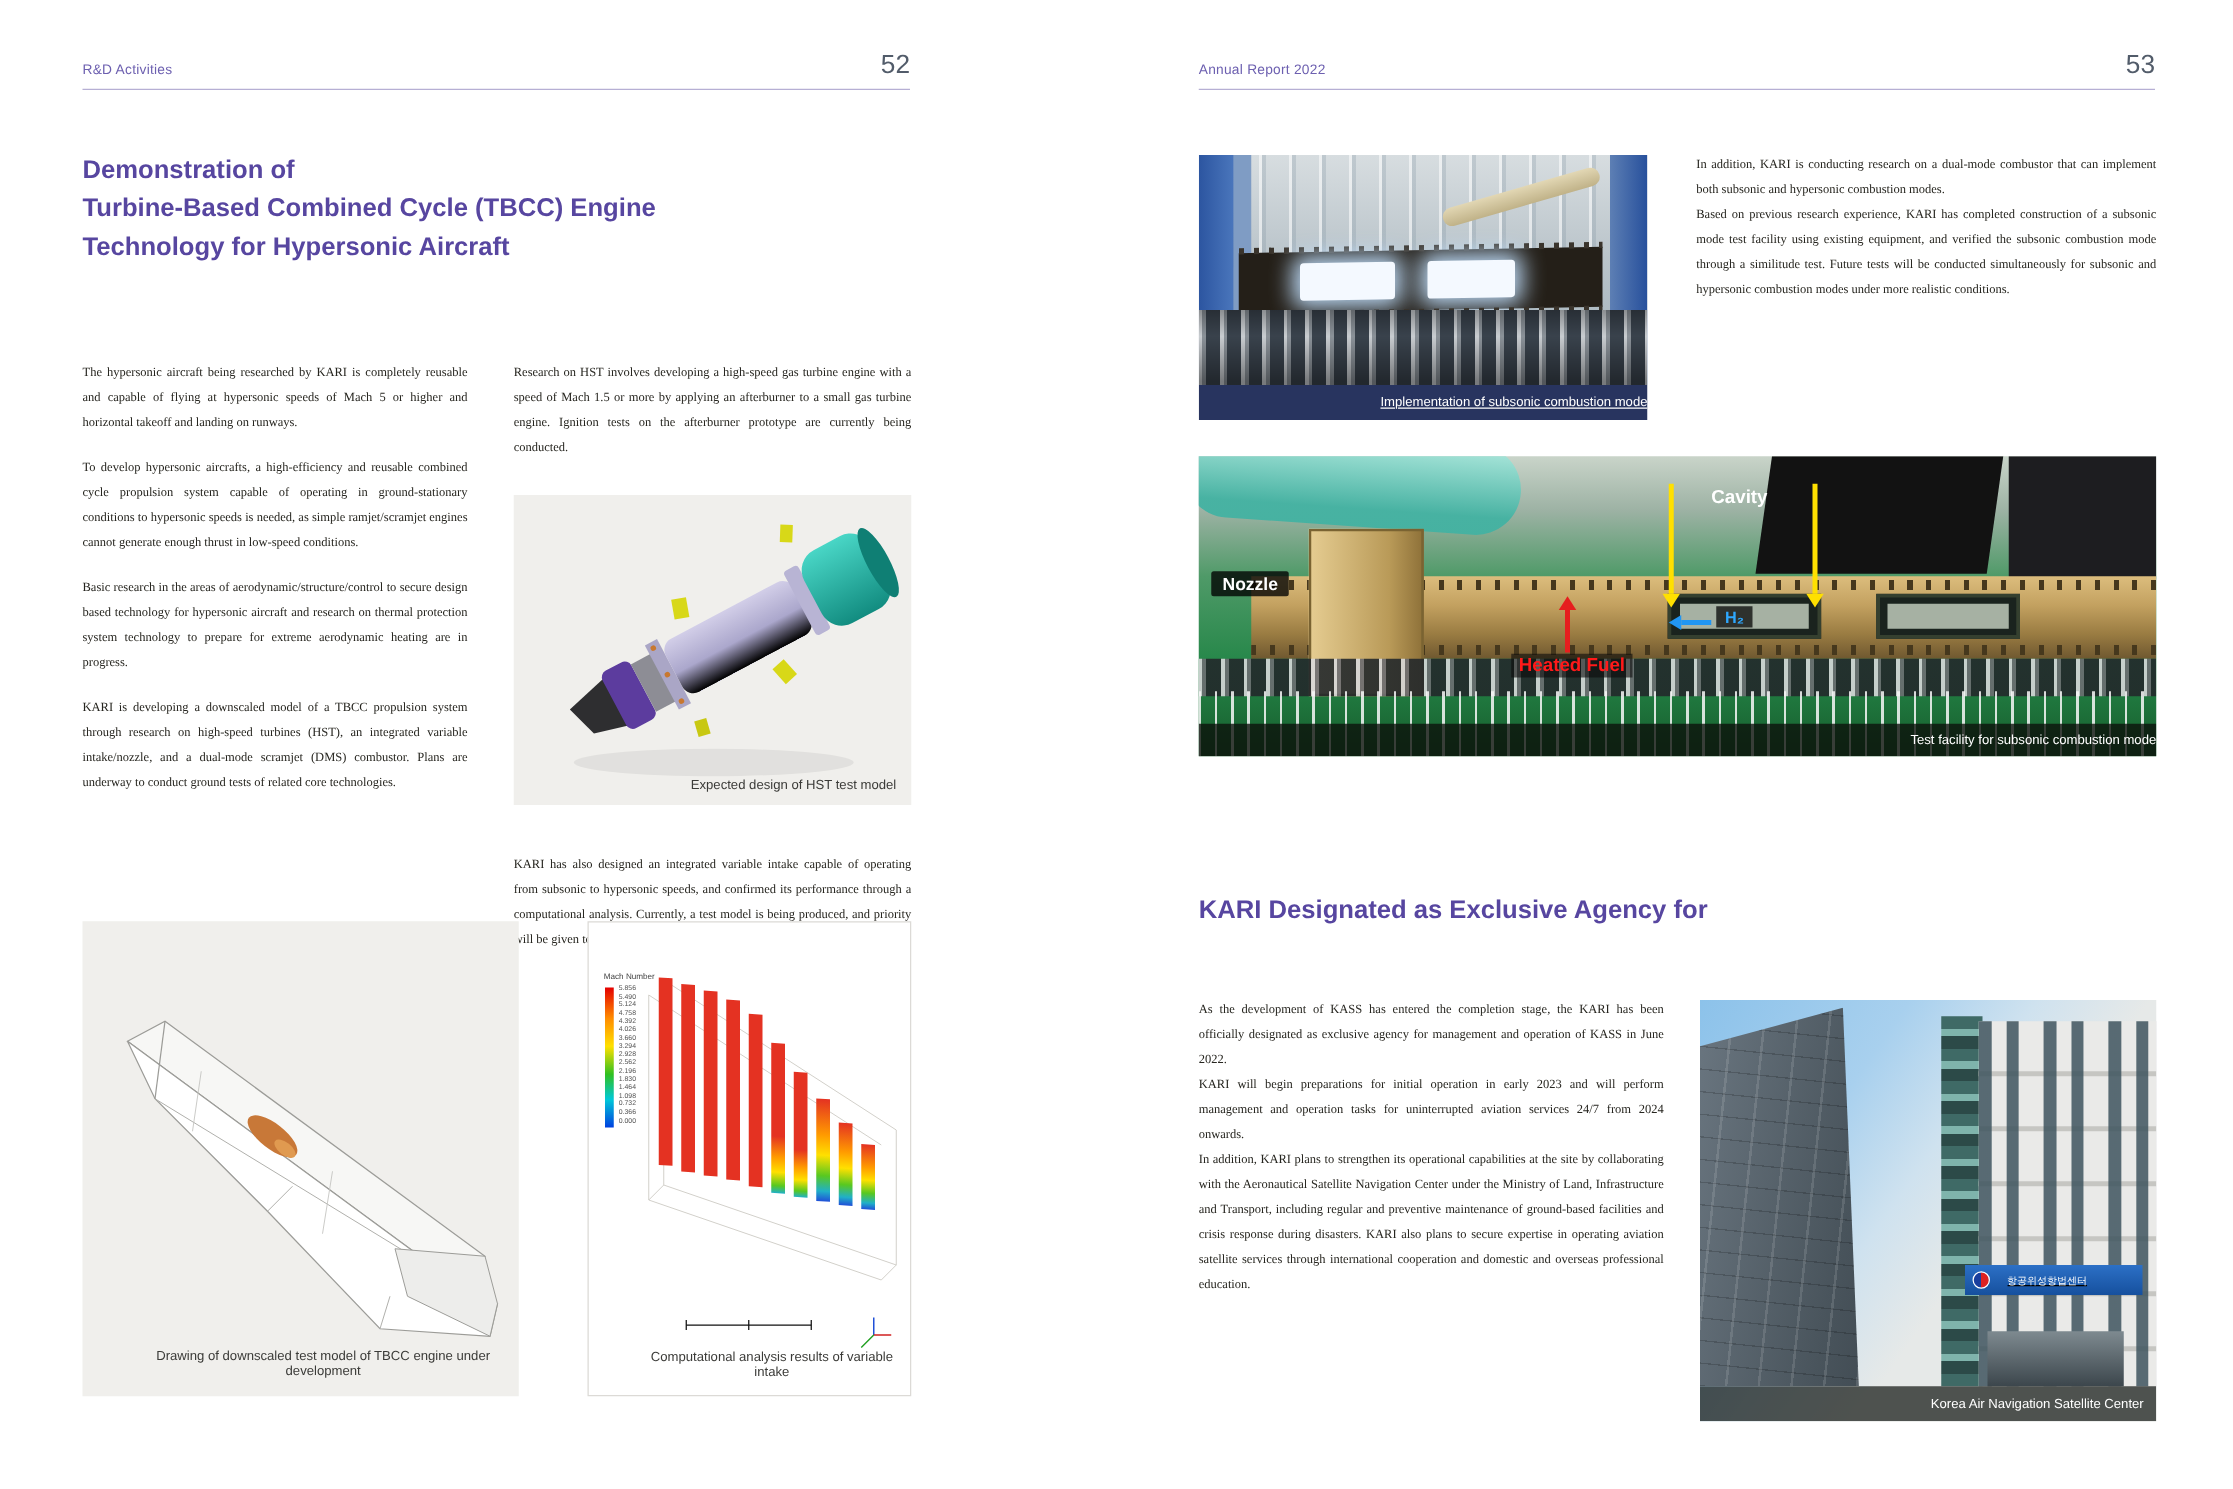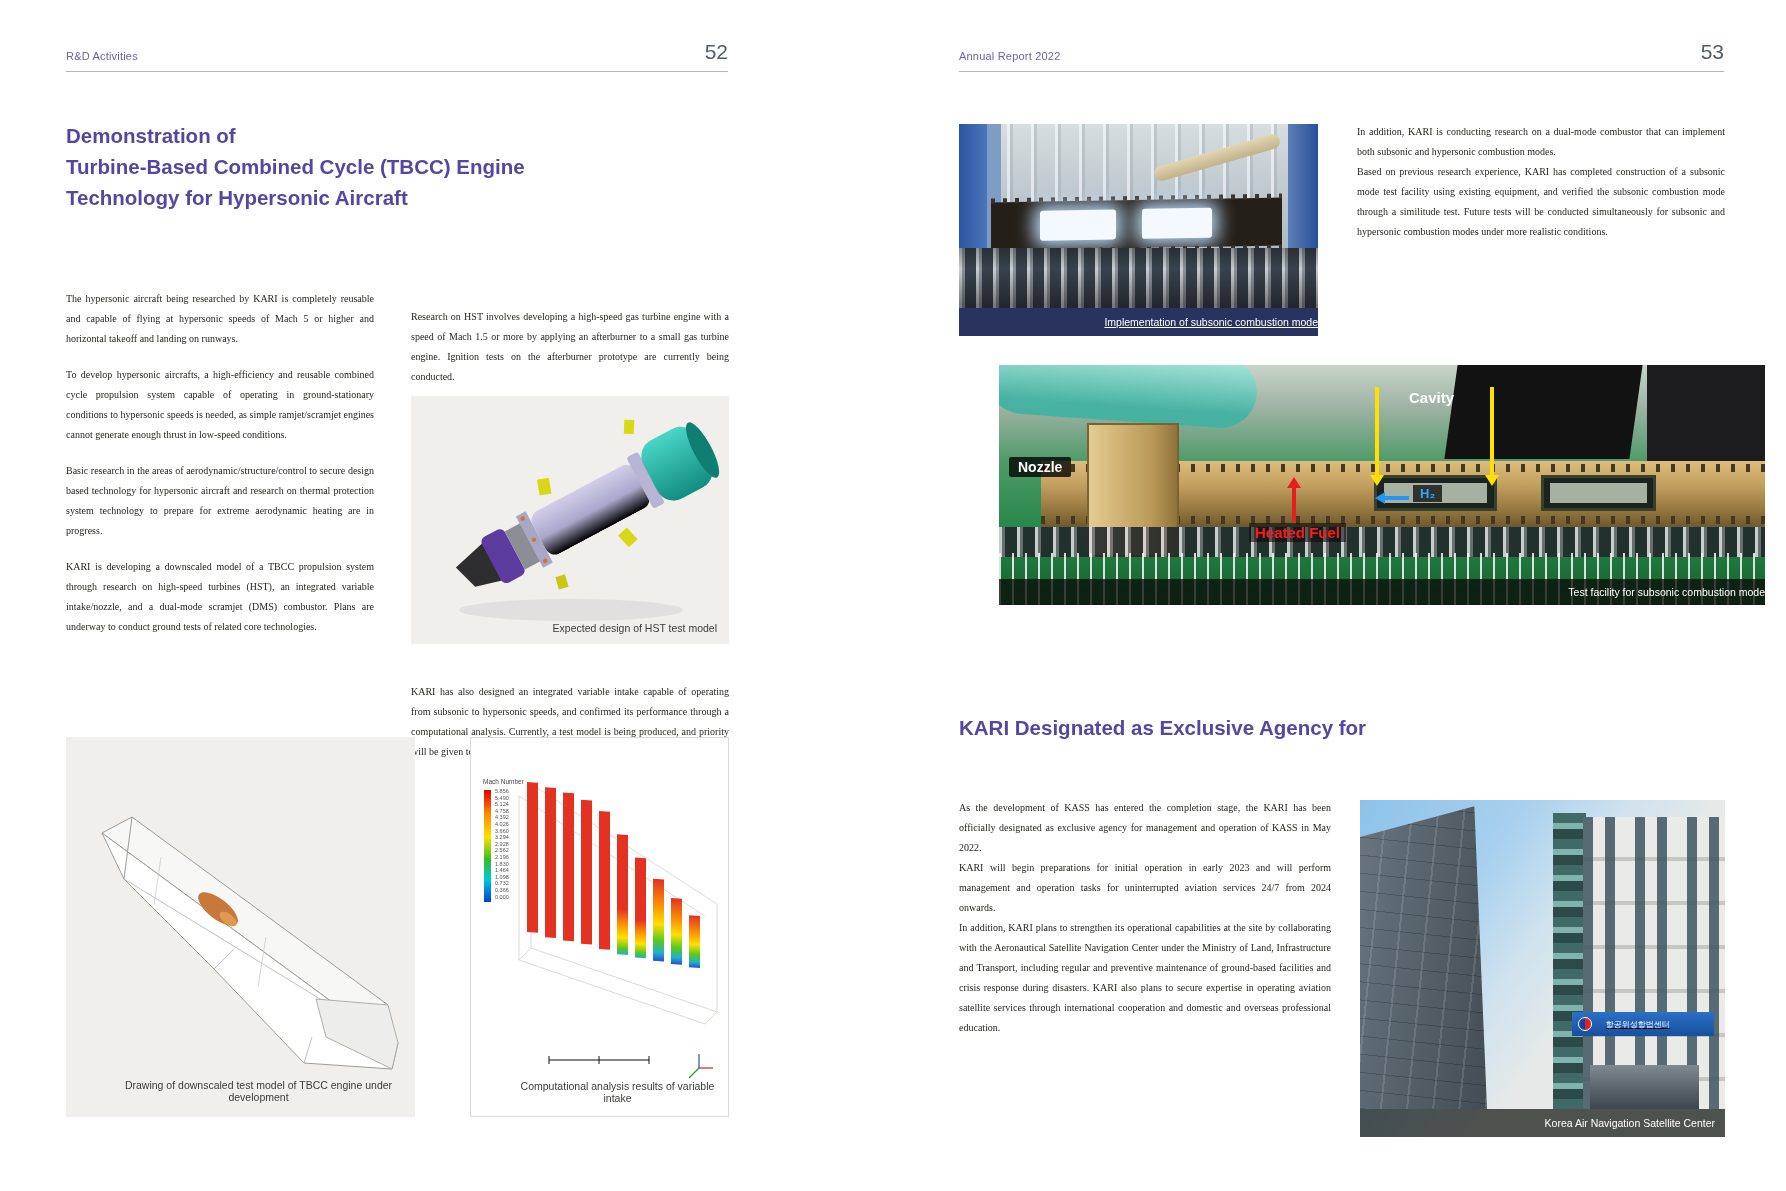--- a/index.html
+++ b/index.html
@@ -143,21 +143,21 @@
     <div>Technology for Hypersonic Aircraft</div>
   </div>
 
   <div class="abs serif paras" style="left:66px; top:289px; width:308px;">
       <div>The hypersonic aircraft being researched by KARI is completely reusable and capable of flying at hypersonic speeds of Mach 5 or higher and horizontal takeoff and landing on runways.</div>
       <div>To develop hypersonic aircrafts, a high-efficiency and reusable combined cycle propulsion system capable of operating in ground-stationary conditions to hypersonic speeds is needed, as simple ramjet/scramjet engines cannot generate enough thrust in low-speed conditions.</div>
       <div>Basic research in the areas of aerodynamic/structure/control to secure design based technology for hypersonic aircraft and research on thermal protection system technology to prepare for extreme aerodynamic heating are in progress.</div>
       <div>KARI is developing a downscaled model of a TBCC propulsion system through research on high-speed turbines (HST), an integrated variable intake/nozzle, and a dual-mode scramjet (DMS) combustor. Plans are underway to conduct ground tests of related core technologies.</div>
     </div>
 
-  <div class="abs serif" style="left:411px; top:289px; width:318px;margin-top:18px;">Research on HST involves developing a high-speed gas turbine engine with a speed of Mach 1.5 or more by applying an afterburner to a small gas turbine engine. Ignition tests on the afterburner prototype are currently being conducted.</div>
+  <div class="abs serif" style="left:411px; top:289px; width:318px;">Research on HST involves developing a high-speed gas turbine engine with a speed of Mach 1.5 or more by applying an afterburner to a small gas turbine engine. Ignition tests on the afterburner prototype are currently being conducted.</div>
 
   <div class="abs figbox" style="left:411px; top:396px; width:318px; height:248px;">
     <svg width="318" height="248" viewBox="0 0 318 248">
       <defs>
         <linearGradient id="lav" x1="0" y1="0" x2="0" y2="1">
           <stop offset="0" stop-color="#d2cee8"></stop>
             <stop offset="0.55" stop-color="#aba7cc"></stop>
             <stop offset="1" stop-color="#8undefined"></stop>
           <stop offset="1" stop-color="#8d89b4"></stop>
         </linearGradient>
@@ -308,21 +308,21 @@
     <div class="band p1-band" style="text-decoration:underline;">
       <span>Implementation of subsonic combustion mode</span>
     </div>
   </div>
 
   <div class="abs serif paras tight" style="left:1357px; top:122px; width:368px;">
       <div>In addition, KARI is conducting research on a dual-mode combustor that can implement both subsonic and hypersonic combustion modes.</div>
       <div>Based on previous research experience, KARI has completed construction of a subsonic mode test facility using existing equipment, and verified the subsonic combustion mode through a similitude test. Future tests will be conducted simultaneously for subsonic and hypersonic combustion modes under more realistic conditions.</div>
     </div>
 
-  <div class="abs fac" style="left:959px; top:365px; width:766px; height:240px; overflow:hidden;margin-left:40px;">
+  <div class="abs fac" style="left:959px; top:365px; width:766px; height:240px; overflow:hidden;">
     <div class="fac-teal"></div>
     <div class="fac-mon"></div>
     <div class="fac-mon2"></div>
     <div class="fac-duct">
       <div class="fac-rivets-t"></div>
       <div class="fac-win" style="left:46%; width:17%;">
         <div class="fac-win-in"></div>
       </div>
       <div class="fac-win" style="left:69%; width:16%;">
         <div class="fac-win-in"></div>
@@ -357,21 +357,21 @@
     <div class="band fac-band" style="padding-right:0;">
       <span>Test facility for subsonic combustion mode</span>
     </div>
   </div>
 
   <div class="abs page-title" style="left:959px; top:712px; width:620px;">
     <div>KARI Designated as Exclusive Agency for</div>
   </div>
 
   <div class="abs serif paras tight" style="left:959px; top:798px; width:372px;">
-      <div>As the development of KASS has entered the completion stage, the KARI has been officially designated as exclusive agency for management and operation of KASS in May 2022.</div>
+      <div>As the development of KASS has entered the completion stage, the KARI has been officially designated as exclusive agency for management and operation of KASS in June 2022.</div>
       <div>KARI will begin preparations for initial operation in early 2023 and will perform management and operation tasks for uninterrupted aviation services 24/7 from 2024 onwards.</div>
       <div>In addition, KARI plans to strengthen its operational capabilities at the site by collaborating with the Aeronautical Satellite Navigation Center under the Ministry of Land, Infrastructure and Transport, including regular and preventive maintenance of ground-based facilities and crisis response during disasters. KARI also plans to secure expertise in operating aviation satellite services through international cooperation and domestic and overseas professional education.</div>
     </div>
 
   <div class="abs bldg" style="left:1360px; top:800px; width:365px; height:337px; overflow:hidden;">
     <div class="bldg-dark"></div>
     <div class="bldg-glass"></div>
     <div class="bldg-white"></div>
     <div class="bldg-sign">
       <div class="bldg-emb"></div>

